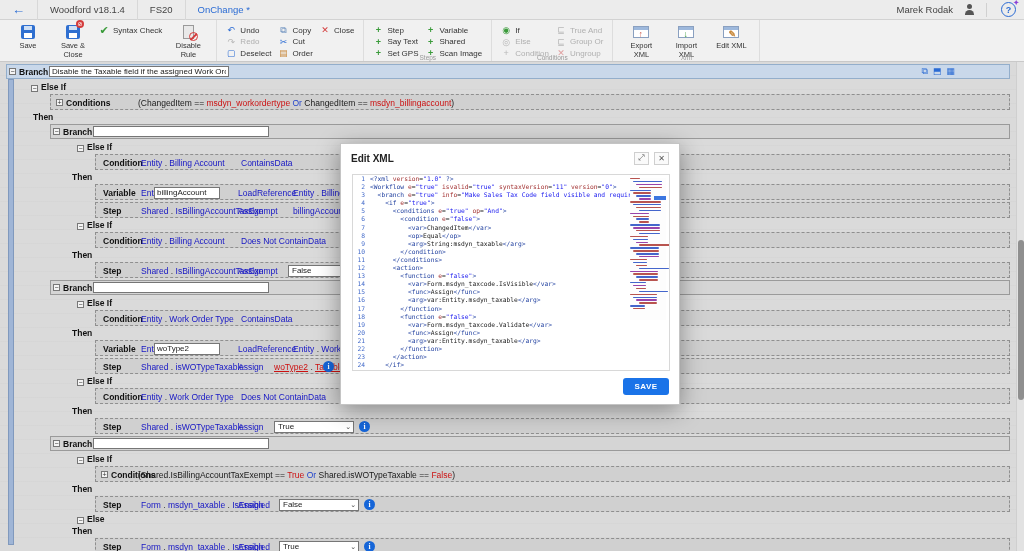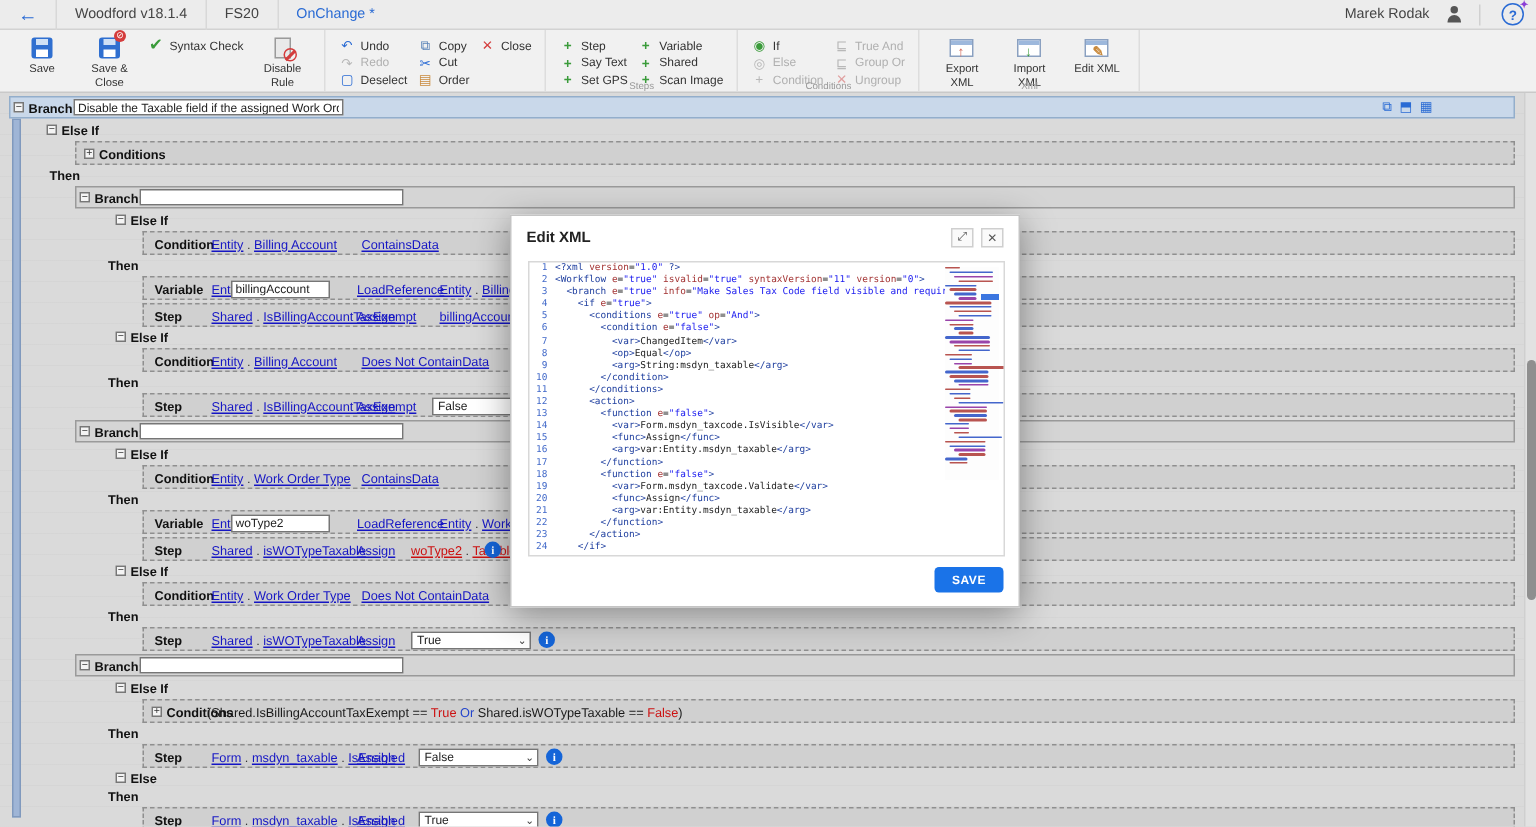--- a/index.html
+++ b/index.html
@@ -56,26 +56,26 @@
   .brow { height:15px; margin-top:2px; margin-bottom:2px; background:#d5d5d5; border:1px solid #9a9a9a;
     display:flex; align-items:center; }
   .brow-first { background:#c9d8ea; border-color:#93aecb; }
   .tgl { display:inline-block; width:7px; height:7px; border:1px solid #777; background:#f4f4f4; color:#333;
     font-size:7px; line-height:5px; text-align:center; margin:0 3px 0 2px; cursor:pointer; }
   .blb { font-size:8.5px; font-weight:bold; color:#111; }
   .binp { position:absolute; height:11px; border:1px solid #767676; background:#fff; font-size:8px;
     font-family:"Liberation Sans",sans-serif; color:#222; padding:0 2px; }
   .b-icons { position:absolute; right:54px; top:1px; display:flex; gap:5px; color:#2a6bd4; font-size:9px; }
   .b-icons span { cursor:pointer; }
-  .trow-toggle { height:11px; margin-top:1px; display:flex; align-items:center; }
+  .trow-toggle { height:11px; margin-top:1px; display:flex; align-items:flex-end; }
   .trow-plain { height:11px; margin-top:1px; font-size:8.5px; font-weight:bold; color:#111; display:flex; align-items:center; }
   .tbox { height:16px; margin-top:2px; margin-bottom:1px; background:#d0d0d0; border:1px dashed #8f8f8f; }
   .rl { position:absolute; top:3px; font-size:8.5px; font-weight:bold; color:#111; }
   .cell { position:absolute; top:3px; font-size:8.5px; white-space:nowrap; }
-  .flink { color:#1515c4; text-decoration:underline; cursor:pointer; }
+  .flink { color:#1515c4; cursor:pointer; }
   .rlink { color:#cc1111; text-decoration:underline; cursor:pointer; }
   .dot { color:#333; }
   .cinp { position:absolute; top:1.5px; height:12px; border:1px solid #767676; background:#fff; font-size:8px;
     font-family:"Liberation Sans",sans-serif; padding:0 2px; color:#222; }
   .csel { position:absolute; top:1.5px; height:12px; border:1px solid #767676; background:#fff; font-size:8px;
     color:#222; padding:0 10px 0 3px; display:flex; align-items:center; cursor:pointer; }
   .csel .ar { position:absolute; right:2px; top:1px; font-size:7px; color:#444; }
   .cbox { position:absolute; top:1.5px; height:12px; border:1px solid #767676; background:#fff; font-size:8px;
     color:#222; padding:0 3px; display:flex; align-items:center; }
   .cinfo { position:absolute; top:2px; width:11px; height:11px; border-radius:50%; background:#1565d8; color:#fff;
@@ -302,20 +302,21 @@
           <span>▦</span>
         </span>
       </div>
       <div class="trow trow-toggle" style="margin-left: 29px;">
         <span class="tgl">−</span>
         <span class="blb">Else If</span>
       </div>
       <div class="trow tbox" style="margin-left: 50px;">
         <span class="tgl" style="position: absolute; left: 3px; top: 3.5px;">+</span>
         <span class="rl" style="left: 15px;">Conditions</span>
+        <span class="cparts" style="left: 87px;"><span class="pk">(ChangedItem == </span><span class="pr">msdyn_workordertype</span><span class="pb"> Or </span><span class="pk">ChangedItem == </span><span class="pr">msdyn_billingaccount</span><span class="pk">)</span></span>
       </div>
       <div class="trow trow-plain" style="margin-left: 33px;">
         <span>Then</span>
       </div>
       <div class="trow brow" style="margin-left: 50px;">
         <span class="tgl">−</span>
         <span class="blb">Branch:</span>
         <input class="binp" style="left: 42px; width: 176px;">
       </div>
       <div class="trow trow-toggle" style="margin-left: 75px;">

